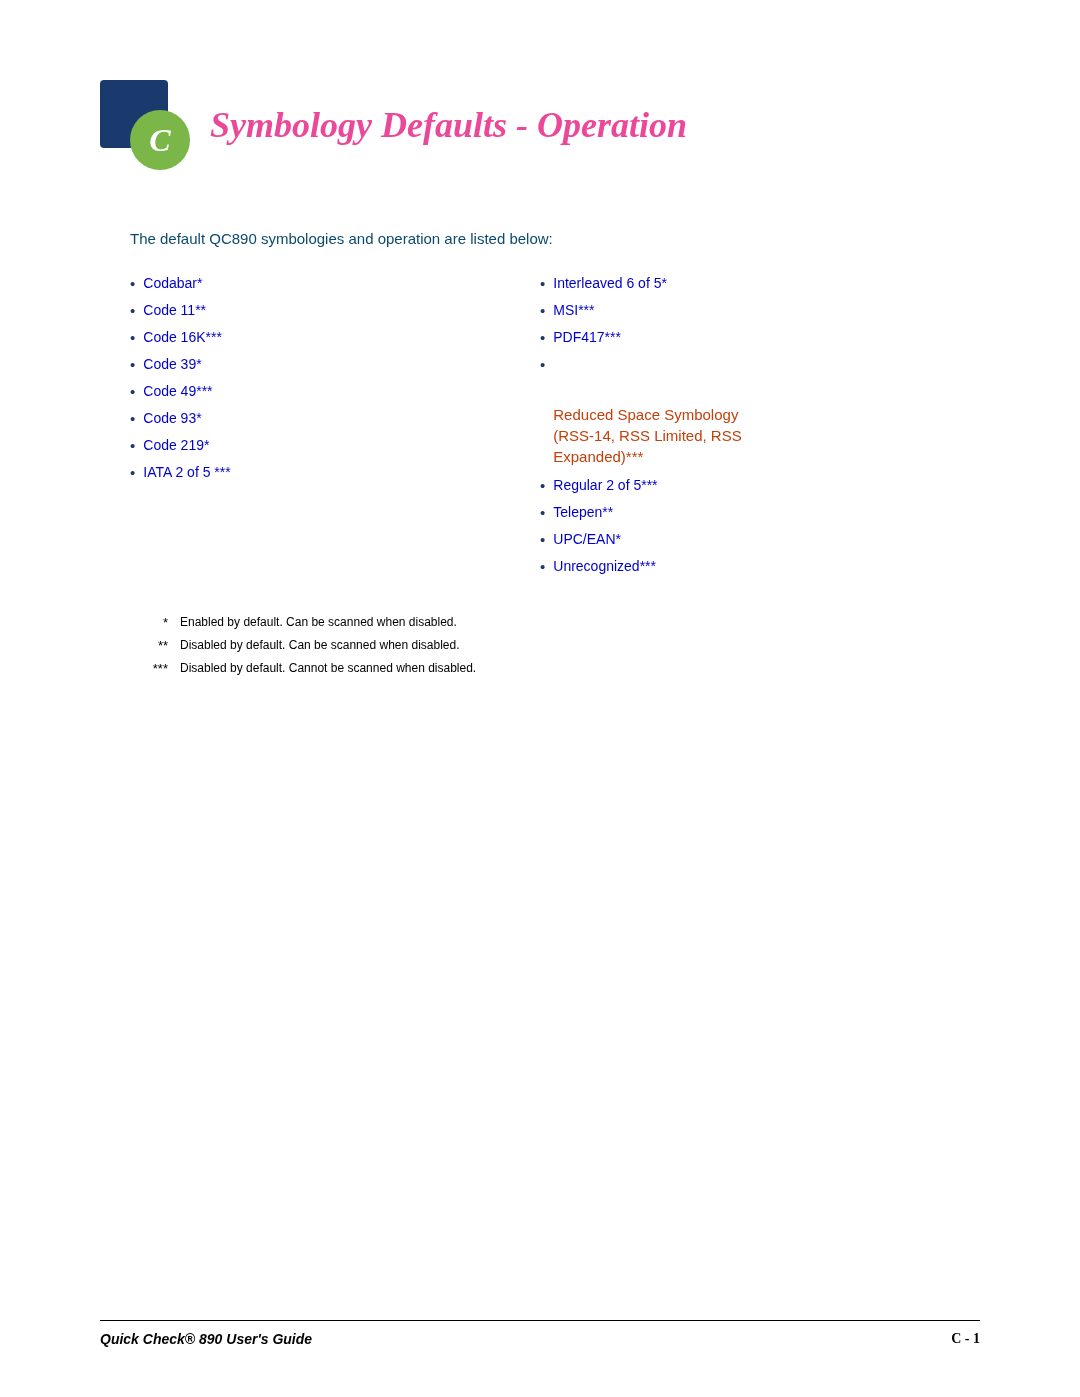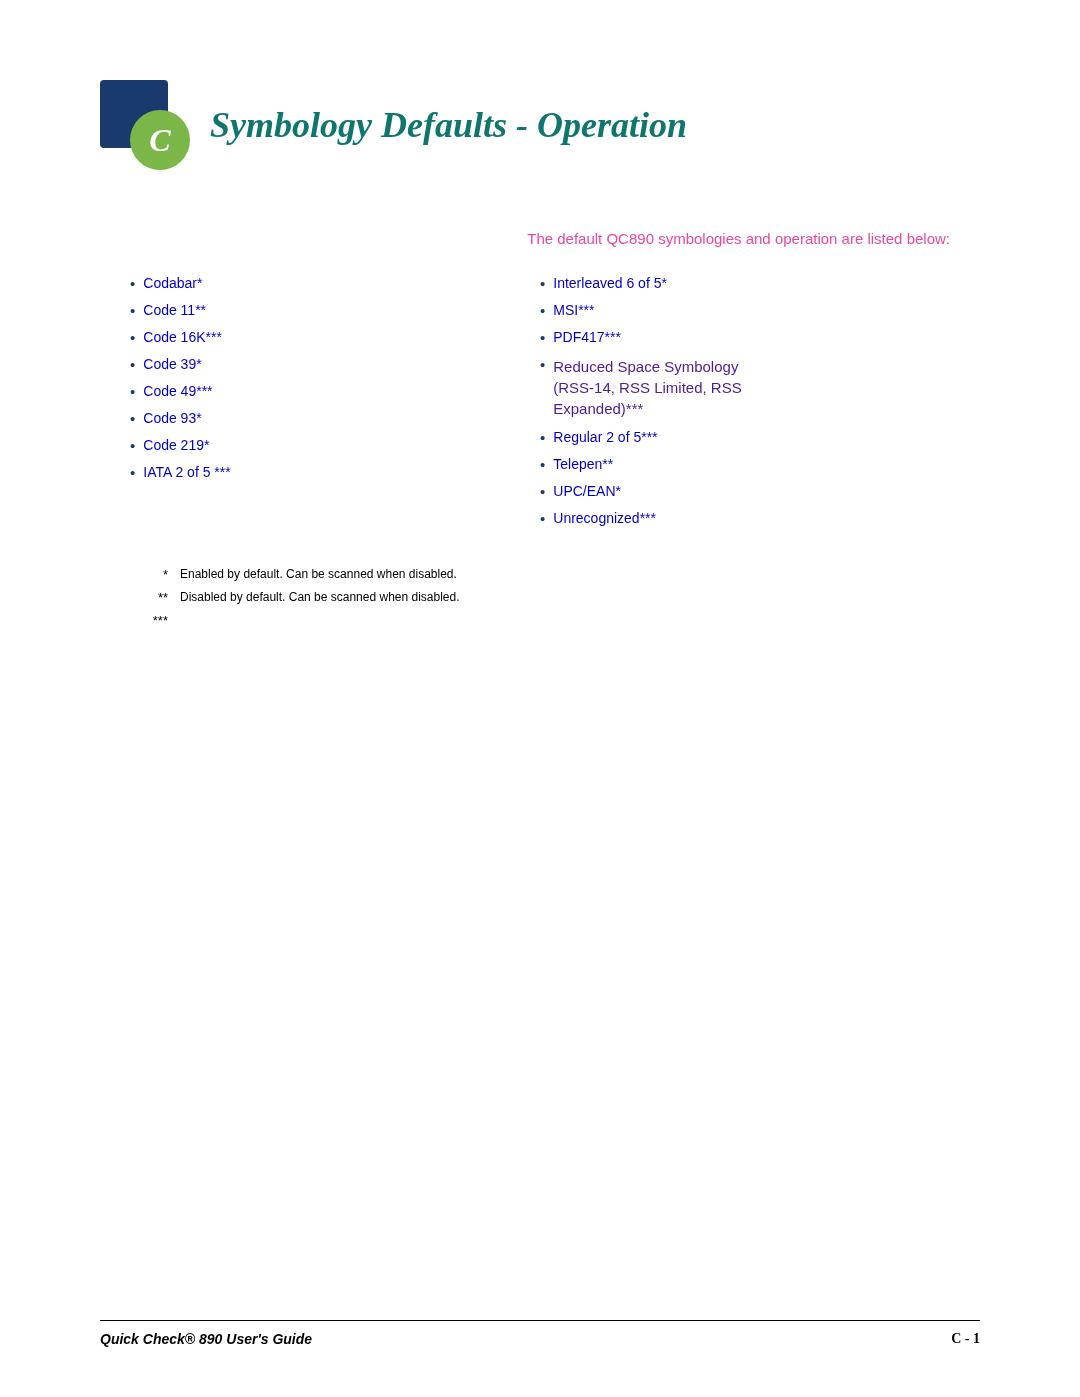--- a/index.html
+++ b/index.html
@@ -68,34 +68,33 @@
       font-size: 32px;
       font-weight: bold;
       font-style: italic;
       font-family: Georgia, serif;
     }
 
     .title {
       font-size: 36px;
       font-weight: bold;
       font-style: italic;
-      color: #0f766e;
+      color: #ec4899;
       font-family: Georgia, 'Times New Roman', serif;
     }
 
     
     .content {
       padding: 0 30px;
     }
 
     .intro-text {
       font-size: 15px;
-      color: #ec4899;
+      color: #0c4a6e;
       margin-bottom: 28px;
-      text-align: right;
     }
 
     
     .list-container {
       display: flex;
       gap: 0;
       margin-bottom: 30px;
     }
 
     .list-column {
@@ -115,24 +114,25 @@
       flex-shrink: 0;
     }
 
     .list-link {
       color: #0000cc;
       text-decoration: none;
       font-size: 14px;
     }
 
     .list-link-multi {
-      color: #4c1d95;
+      color: #c2410c;
       text-decoration: none;
       font-size: 15px;
       line-height: 1.4;
+      margin-top: 48px;
     }
 
     
     .footnotes {
       margin-top: 20px;
     }
 
     .footnote-row {
       display: flex;
       align-items: flex-start;
@@ -303,20 +303,21 @@
         <span class="footnote-text">Enabled by default.  Can be scanned when disabled.</span>
       </div>
 
       <div class="footnote-row">
         <span class="footnote-marker">**</span>
         <span class="footnote-text">Disabled by default.  Can be scanned when disabled.</span>
       </div>
 
       <div class="footnote-row">
         <span class="footnote-marker">***</span>
+        <span class="footnote-text">Disabled by default.  Cannot be scanned when disabled.</span>
       </div>
 
     </div>
   </div>
 
   <div class="footer">
     <span class="footer-left">Quick Check® 890 User's Guide</span>
     <span class="footer-right">C - 1</span>
   </div>
 

